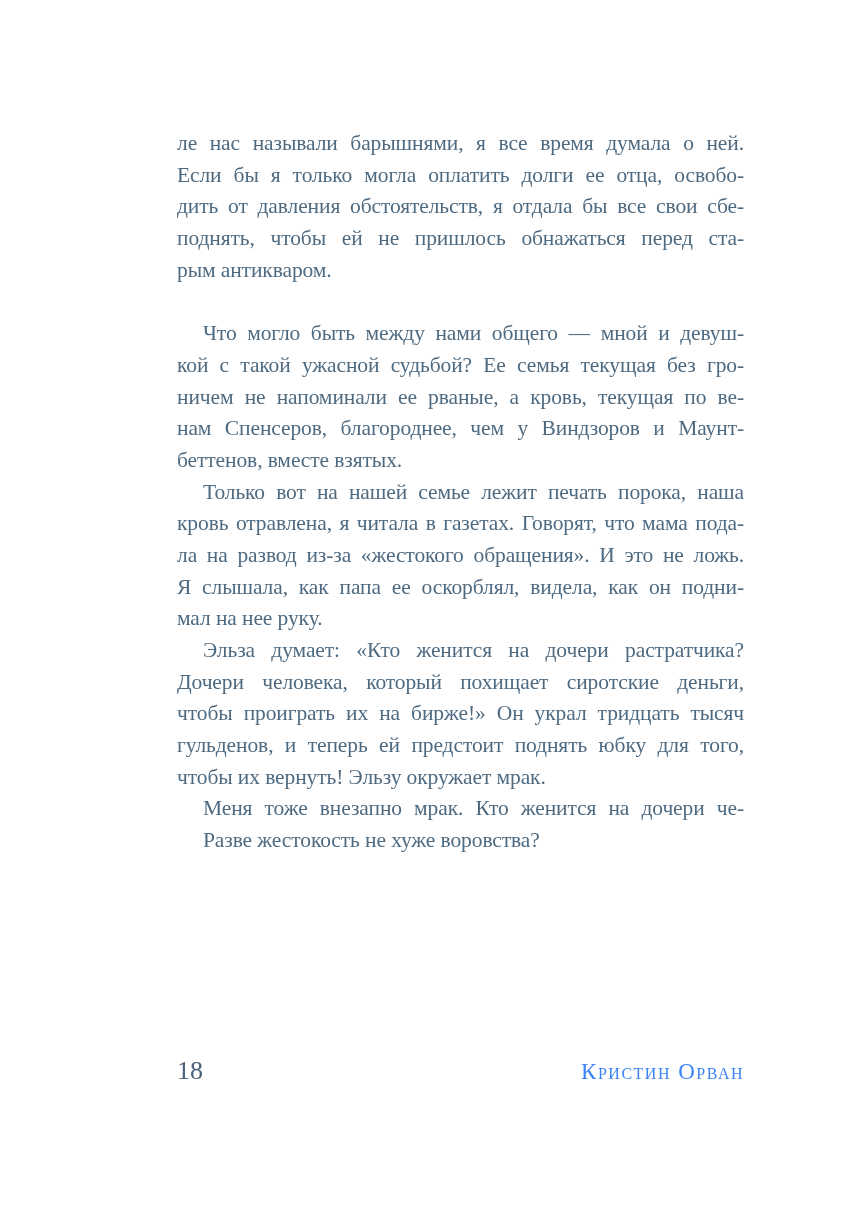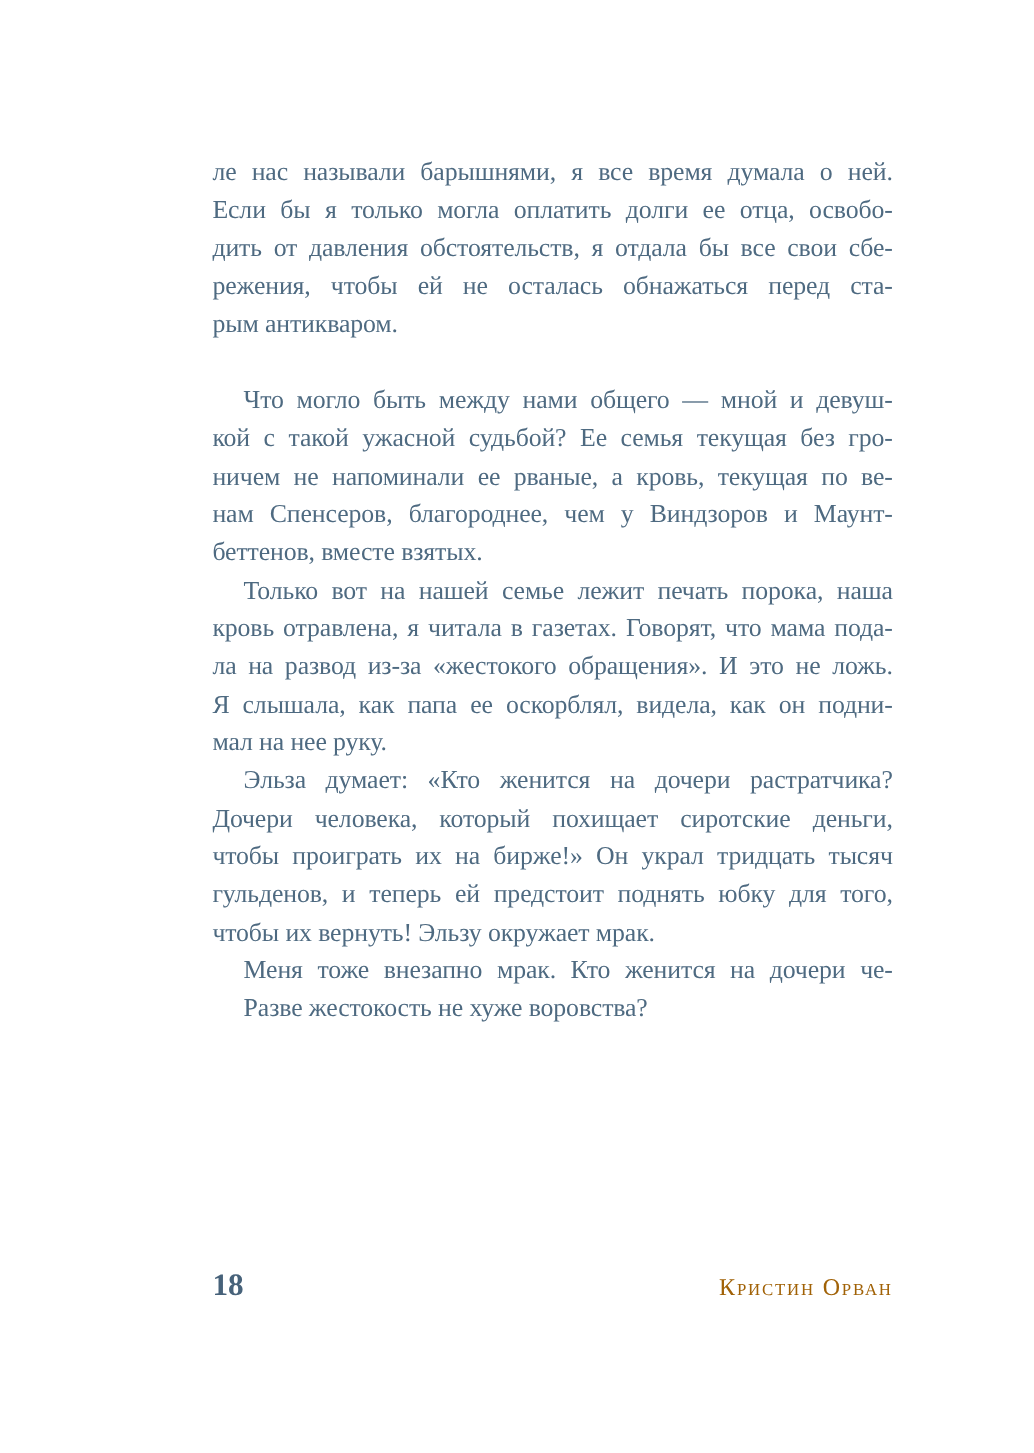--- a/index.html
+++ b/index.html
@@ -49,41 +49,41 @@
   .footer {
     position: absolute;
     left: 177px;
     top: 1056px;
     width: 567px;
     display: flex;
     justify-content: space-between;
     align-items: baseline;
   }
   .page-number {
-    font-weight: 700;
+    font-weight: 400;
     font-size: 26px;
     color: #47627a;
   }
   .author {
     font-variant: small-caps;
-    font-size: 20px;
+    font-size: 23px;
     letter-spacing: 1.5px;
-    color: #a16207;
+    color: #3b82f6;
   }
 </style>
 </head>
 <body>
 
 <div class="page">
   <main class="text-block">
       <p class="para">
         <span class="line">ле нас называли барышнями, я все время думала о ней.</span>
         <span class="line">Если бы я только могла оплатить долги ее отца, освобо-</span>
         <span class="line">дить от давления обстоятельств, я отдала бы все свои сбе-</span>
-        <span class="line">режения, чтобы ей не осталась обнажаться перед ста-</span>
+        <span class="line">поднять, чтобы ей не пришлось обнажаться перед ста-</span>
         <span class="line last">рым антикваром.</span>
       </p>
       <p class="para gap-before">
         <span class="line indent">Что могло быть между нами общего — мной и девуш-</span>
         <span class="line">кой с такой ужасной судьбой? Ее семья текущая без гро-</span>
         <span class="line">ничем не напоминали ее рваные, а кровь, текущая по ве-</span>
         <span class="line">нам Спенсеров, благороднее, чем у Виндзоров и Маунт-</span>
         <span class="line last">беттенов, вместе взятых.</span>
       </p>
       <p class="para">

